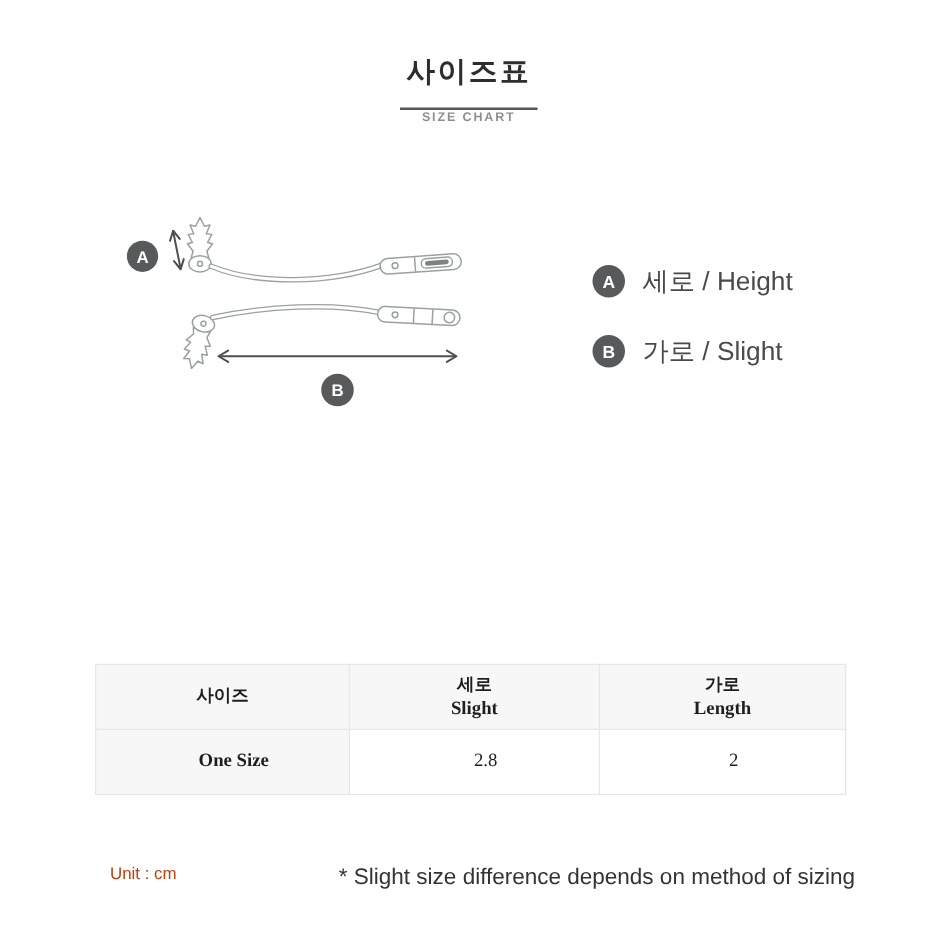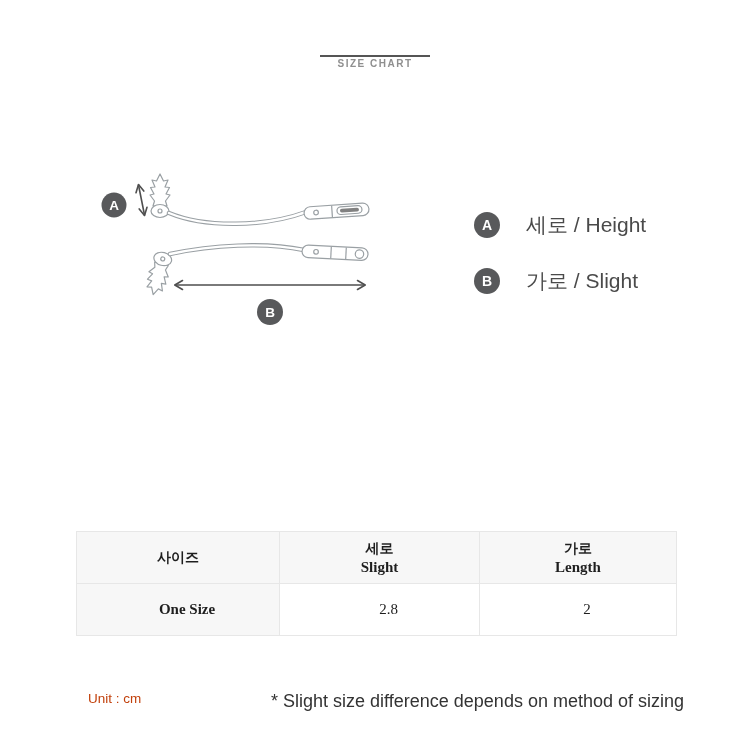--- a/index.html
+++ b/index.html
@@ -14,21 +14,21 @@
   .subtitle { margin-top:1px; font-size:10px; font-weight:700; color:#8f8f8f; letter-spacing:1.5px; }
 
   
   .diagram-svg { position:absolute; left:90px; top:158px; width:290px; height:172px; }
 
   
   .legend { position:absolute; left:474px; top:211px; }
   .legend-item { display:flex; align-items:center; margin-bottom:28px; }
   .legend-marker { width:26px; height:26px; border-radius:50%; background:#58595b; color:#fff;
     font-size:14px; font-weight:700; display:flex; align-items:center; justify-content:center; flex:0 0 26px; }
-  .legend-label { margin-left:26px; font-size:21px; color:#4a4a4a; white-space:nowrap; }
+  .legend-label { margin-left:14px; font-size:21px; color:#4a4a4a; white-space:nowrap; }
 
   
   .size-table { position:absolute; left:76px; top:531px; width:600px; border-collapse:collapse; table-layout:fixed;font-family:Liberation Serif, serif; }
   .size-table th, .size-table td { border:1px solid #e7e7e7; text-align:center; vertical-align:middle; }
   .size-table th { background:#f7f7f7; height:52px; font-weight:700; color:#1e1e1e; }
   .size-table td { background:#ffffff; height:52px; font-size:15px; color:#1e1e1e;padding-left:18px; }
   .size-table td.row-head { background:#f7f7f7; font-weight:700; }
   .th-ko { display:block; font-size:14px; line-height:19px; }
   .th-en { display:block; font-size:15px; line-height:19px; }
   .th-en:empty { display:none; }
@@ -36,20 +36,21 @@
   
   .footer-unit { position:absolute; left:88px; top:691px; font-size:13.5px; color:#c2410c; }
   .footer-note { position:absolute; right:66px; top:691px; font-size:18px; color:#333; }
 </style>
 </head>
 <body>
 
 <div class="canvas">
 
   <div class="title-block">
+    <div class="title">사이즈표</div>
     <div class="title-underline"></div>
     <div class="subtitle">SIZE CHART</div>
   </div>
 
   <svg class="diagram-svg" viewBox="90 158 290 172">
 
     <g id="screw" stroke="#9aa0a4" stroke-width="1.2" fill="#ffffff" stroke-linejoin="round">
       <path d="M160,174 L156.5,181 L152,180 L155,187 L150.5,187.5 L154,194 L150,195 L154.5,201 L153,206
                L167,206 L165.5,201 L170,195 L166,194 L169.5,187.5 L165,187 L168,180 L163.5,181 Z"></path>
       <ellipse cx="160" cy="211" rx="9" ry="6.5"></ellipse>

